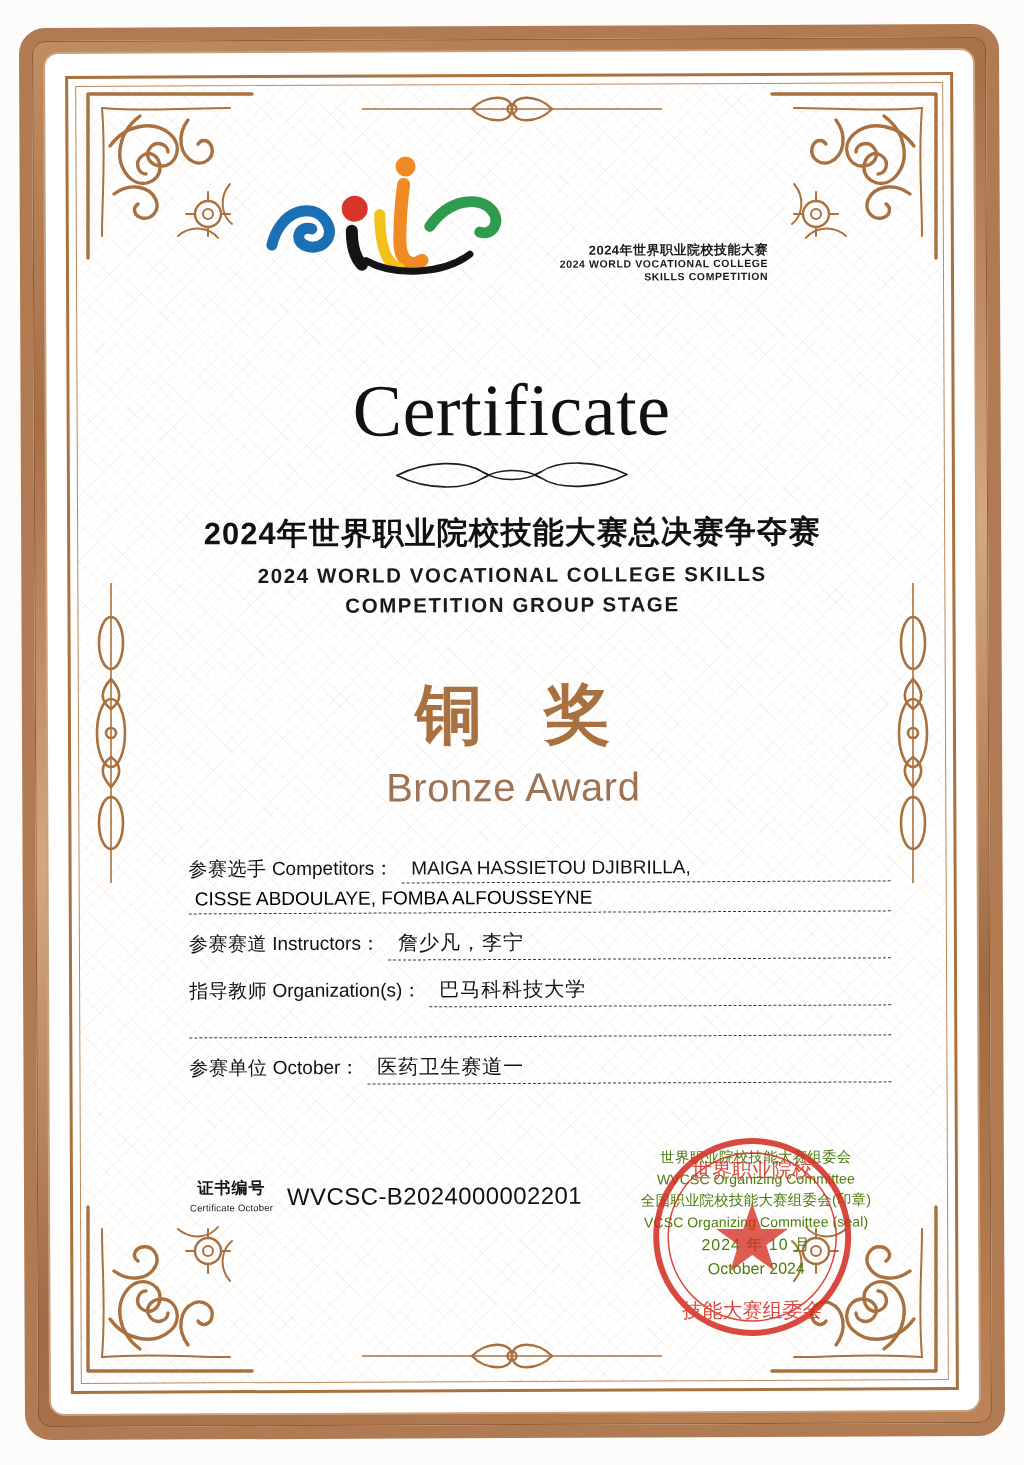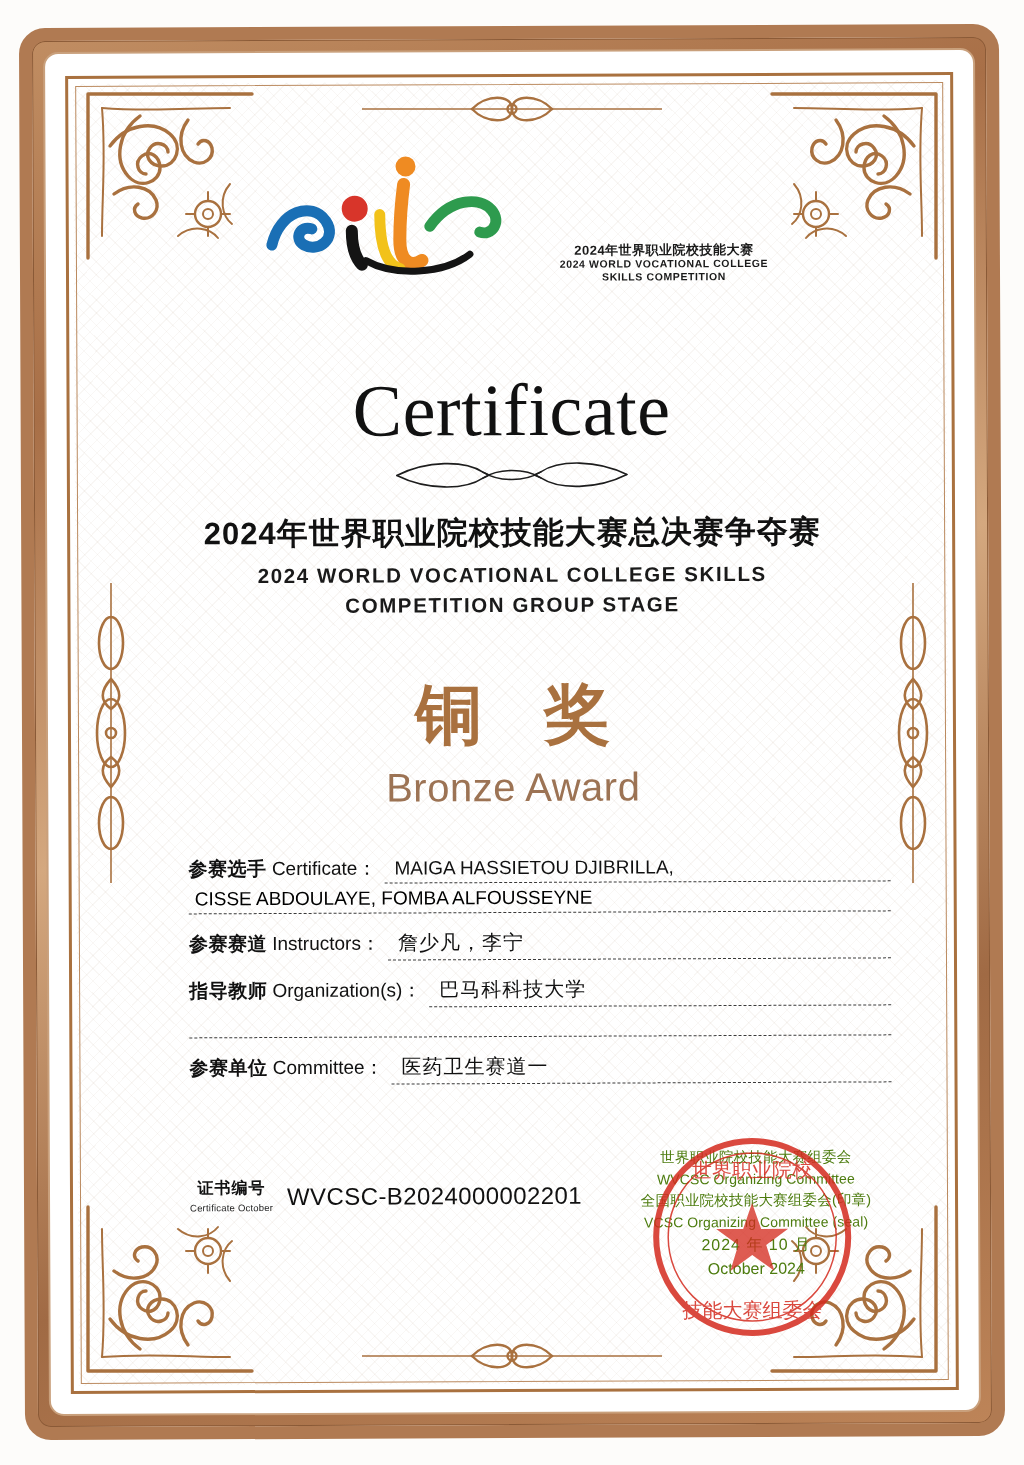--- a/index.html
+++ b/index.html
@@ -100,21 +100,21 @@
   }
 
   
   .logo-wrap {
     position: absolute;
     left: 0; right: 0; top: 48px;
     display: flex; flex-direction: column; align-items: center;
   }
   .logo-mark { width: 300px; height: 135px; position: relative; }
   .logo-mark svg { width: 100%; height: 100%; display: block; }
-  .logo-text { margin-top: 2px; text-align: center; line-height: 1.18; }
+  .logo-text { margin-top: 2px; text-align: right; line-height: 1.18; }
   .logo-cn { font-size: 13px; color: #1a1a1a; letter-spacing: .5px; font-weight: 700; }
   .logo-en { font-size: 10.5px; color: #1a1a1a; letter-spacing: .6px; font-weight: 700; }
 
   .logo-row { display:flex; align-items:flex-end; gap: 6px; }
 
   
   .cert-title {
     position: absolute; left: 0; right: 0; top: 268px;
     text-align: center;
     font-family: "Liberation Serif", serif;
@@ -162,21 +162,21 @@
   
   .fields {
     position: absolute; left: 78px; right: 26px; top: 755px;
   }
   .field-row {
     display: flex; align-items: baseline;
     font-size: 19px; color: #111;
     margin-bottom: 4px;
   }
   .field-label { white-space: nowrap; font-size: 19px; }
-  .field-label .cn { font-weight: 700; letter-spacing: .5px; }
+  .field-label .cn { font-weight: 400; letter-spacing: .5px; }
   .field-value {
     flex: 1;
     margin-left: 8px;
     padding: 0 4px 3px 10px;
     font-size: 19px;
     border-bottom: 1px dashed #3a3a3a;
     white-space: nowrap;
     overflow: hidden;
   }
   .field-value.cjk { font-size: 20px; letter-spacing: 1px; }
@@ -390,21 +390,21 @@
     </div>
 
     <div class="award-cn">铜 奖</div>
     <div class="award-en">Bronze Award</div>
 
     <div class="fields">
 
       <div class="field-row">
         <span class="field-label">
           <span class="cn">参赛选手</span>
-          <span>Certificate：</span>
+          <span>Competitors：</span>
         </span>
         <span class="field-value">MAIGA HASSIETOU DJIBRILLA,</span>
       </div>
       <div class="cont-line">CISSE ABDOULAYE, FOMBA ALFOUSSEYNE</div>
 
       <div class="row-gap"></div>
 
       <div class="field-row">
         <span class="field-label">
           <span class="cn">参赛赛道</span>
@@ -422,21 +422,21 @@
         </span>
         <span class="field-value cjk">巴马科科技大学</span>
       </div>
       <div class="cont-line">&nbsp;</div>
 
       <div class="row-gap"></div>
 
       <div class="field-row">
         <span class="field-label">
           <span class="cn">参赛单位</span>
-          <span>Committee：</span>
+          <span>October：</span>
         </span>
         <span class="field-value cjk">医药卫生赛道一</span>
       </div>
     </div>
 
     <div class="certnum">
       <span class="certnum-label">
         <span class="cn">证书编号</span><br>
         <span class="en">Certificate October</span>
       </span>

